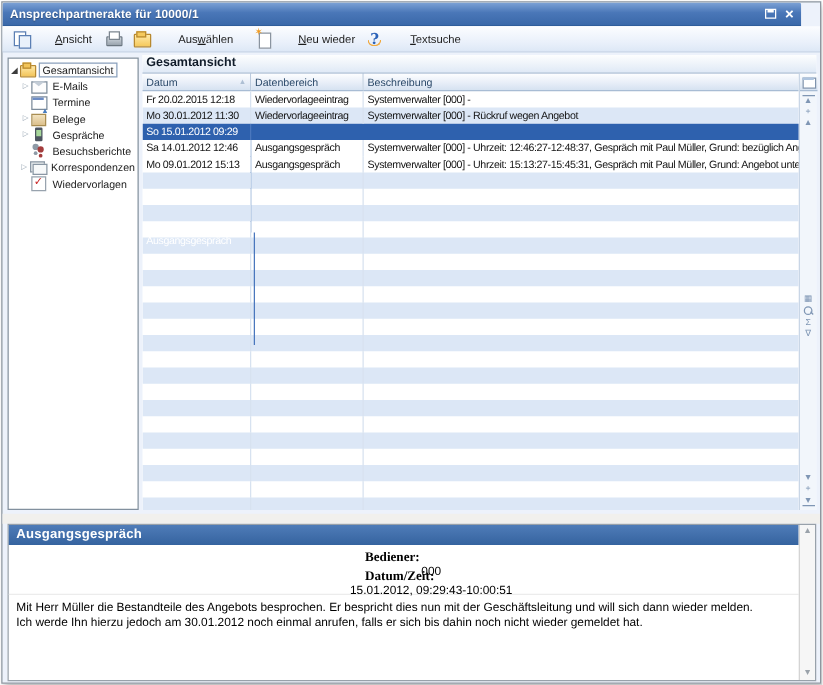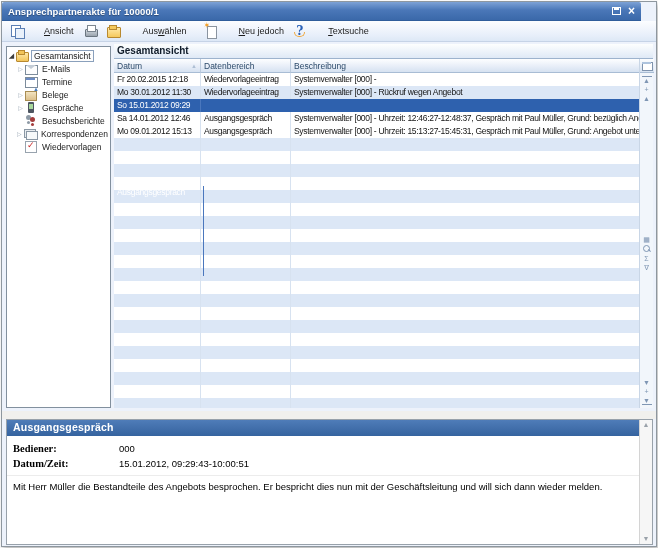--- a/index.html
+++ b/index.html
@@ -96,21 +96,21 @@
   .sic.srch{position:relative;width:8px;height:8px;}
   .sic.srch::before{content:"";position:absolute;left:0;top:0;width:5px;height:5px;border:1px solid #7f96b4;border-radius:50%;}
   .sic.srch::after{content:"";position:absolute;left:5px;top:5px;width:3px;height:1px;background:#7f96b4;transform:rotate(45deg);}
   
   .gap{position:absolute;left:0;right:0;top:409px;height:8px;background:#f1f0ed;}
   .detail{position:absolute;left:4px;right:3px;top:417px;height:126px;background:#fff;border:1px solid #98a1aa;display:flex;}
   .dmain{flex:1;display:flex;flex-direction:column;min-width:0;}
   .dhead{height:16px;flex:0 0 16px;background:linear-gradient(#4f7cb8,#35639f);color:#fff;font-weight:bold;
     font-size:10.5px;padding:1px 0 0 6px;letter-spacing:.2px;}
   .dfields{padding:5px 6px 4px 6px;border-bottom:1px solid #ececec;}
-  .drow{display:flex;height:15px;align-items:center;}
+  .drow{display:flex;height:15px;align-items:center;flex-direction:column;}
   .dlabel{width:62px;font-family:"Liberation Serif","DejaVu Serif",serif;font-weight:bold;font-size:10.5px;color:#000;}
   .dvalue{font-size:9.5px;color:#000;margin-left:44px;}
   .dbody{padding:5px 6px;font-size:9.5px;color:#000;line-height:12px;}
   .dscroll{flex:0 0 13px;width:13px;border-left:1px solid #d4d4d4;background:#f6f6f6;display:flex;flex-direction:column;align-items:center;justify-content:space-between;padding:1px 0;}
   .sarr{font-size:7px;color:#9aa2aa;line-height:8px;cursor:default;}
 </style>
 </head>
 <body>
 
 <div class="window">
@@ -131,21 +131,21 @@
       <button class="tbtn">
         <span class="ticon i-print"></span>
       </button>
       <button class="tbtn">
         <span class="ticon i-folder"></span>
         <span><span>Aus</span><span class="u">w</span><span>ählen</span></span>
       </button>
       <div class="tsep"></div>
       <button class="tbtn">
         <span class="ticon i-new"></span>
-        <span><span></span><span class="u">N</span><span>eu jedoch</span></span>
+        <span><span></span><span class="u">N</span><span>eu wieder</span></span>
       </button>
       <button class="tbtn">
         <span class="ticon i-help"></span>
         <span><span></span><span class="u">T</span><span>extsuche</span></span>
       </button>
     </div>
 
   <div class="main">
     <div class="tree" id="tree">
         <div class="trow">
@@ -379,20 +379,21 @@
             <span class="dlabel">Bediener:</span>
             <span class="dvalue">000</span>
           </div>
           <div class="drow">
             <span class="dlabel">Datum/Zeit:</span>
             <span class="dvalue">15.01.2012, 09:29:43-10:00:51</span>
           </div>
         </div>
       <div class="dbody" id="dbody">
           <div>Mit Herr Müller die Bestandteile des Angebots besprochen. Er bespricht dies nun mit der Geschäftsleitung und will sich dann wieder melden.</div>
+          <div>Ich werde Ihn hierzu jedoch am 30.01.2012 noch einmal anrufen, falls er sich bis dahin noch nicht wieder gemeldet hat.</div>
         </div>
     </div>
     <div class="dscroll">
       <span class="sarr">▲</span>
       <span class="sarr">▼</span>
     </div>
   </div>
 
 </div>
 

